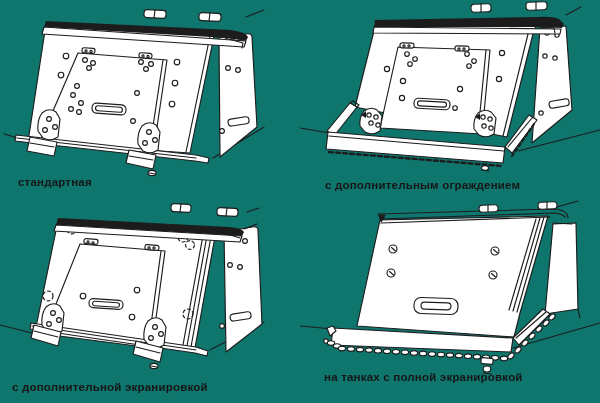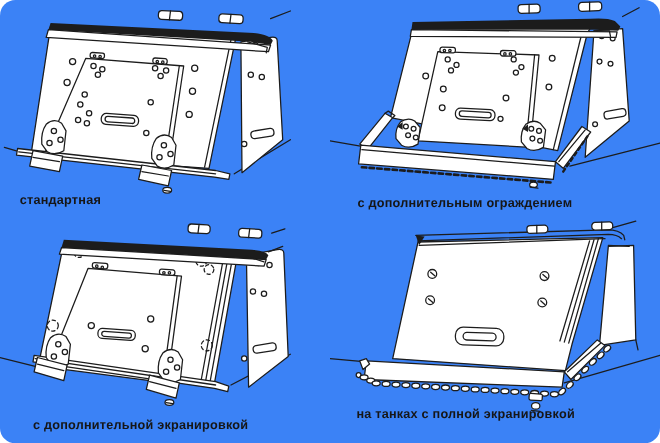--- a/index.html
+++ b/index.html
@@ -1,31 +1,31 @@
 <!DOCTYPE html>
 <html style="--ink: #1c1c1c;"><head>
 <meta charset="utf-8">
 <style>
   html,body{margin:0;padding:0;background:#fff;}
-  .canvas{position:relative;width:600px;height:403px;background:#3b82f6;overflow:hidden;
-          font-family:"Liberation Sans",sans-serif;border-radius:14px;}
+  .canvas{position:relative;width:600px;height:403px;background:#0f766e;overflow:hidden;
+          font-family:"Liberation Sans",sans-serif;}
   figure{margin:0;}
   .fig-svg{position:absolute;}
   #svg-standard{left:0;top:0;}
   #svg-guard{left:300px;top:0;}
   #svg-shield{left:0;top:196px;}
   #svg-full{left:300px;top:196px;}
   figcaption{
     position:absolute;
     font-size:11.5px;font-weight:bold;color:#161616;letter-spacing:.2px;
     white-space:nowrap;
   }
   #cap-standard{left:18px;top:176px;}
   #cap-guard{left:325px;top:179px;text-align:right;}
-  #cap-shield{left:30px;top:381px;}
+  #cap-shield{left:12px;top:381px;}
   #cap-full{left:324px;top:371px;}
   svg{display:block;}
   svg *{vector-effect:non-scaling-stroke;}
 </style>
 </head>
 <body style="background: rgb(255, 255, 255);">
 
 <div class="canvas">
 
   <figure>

